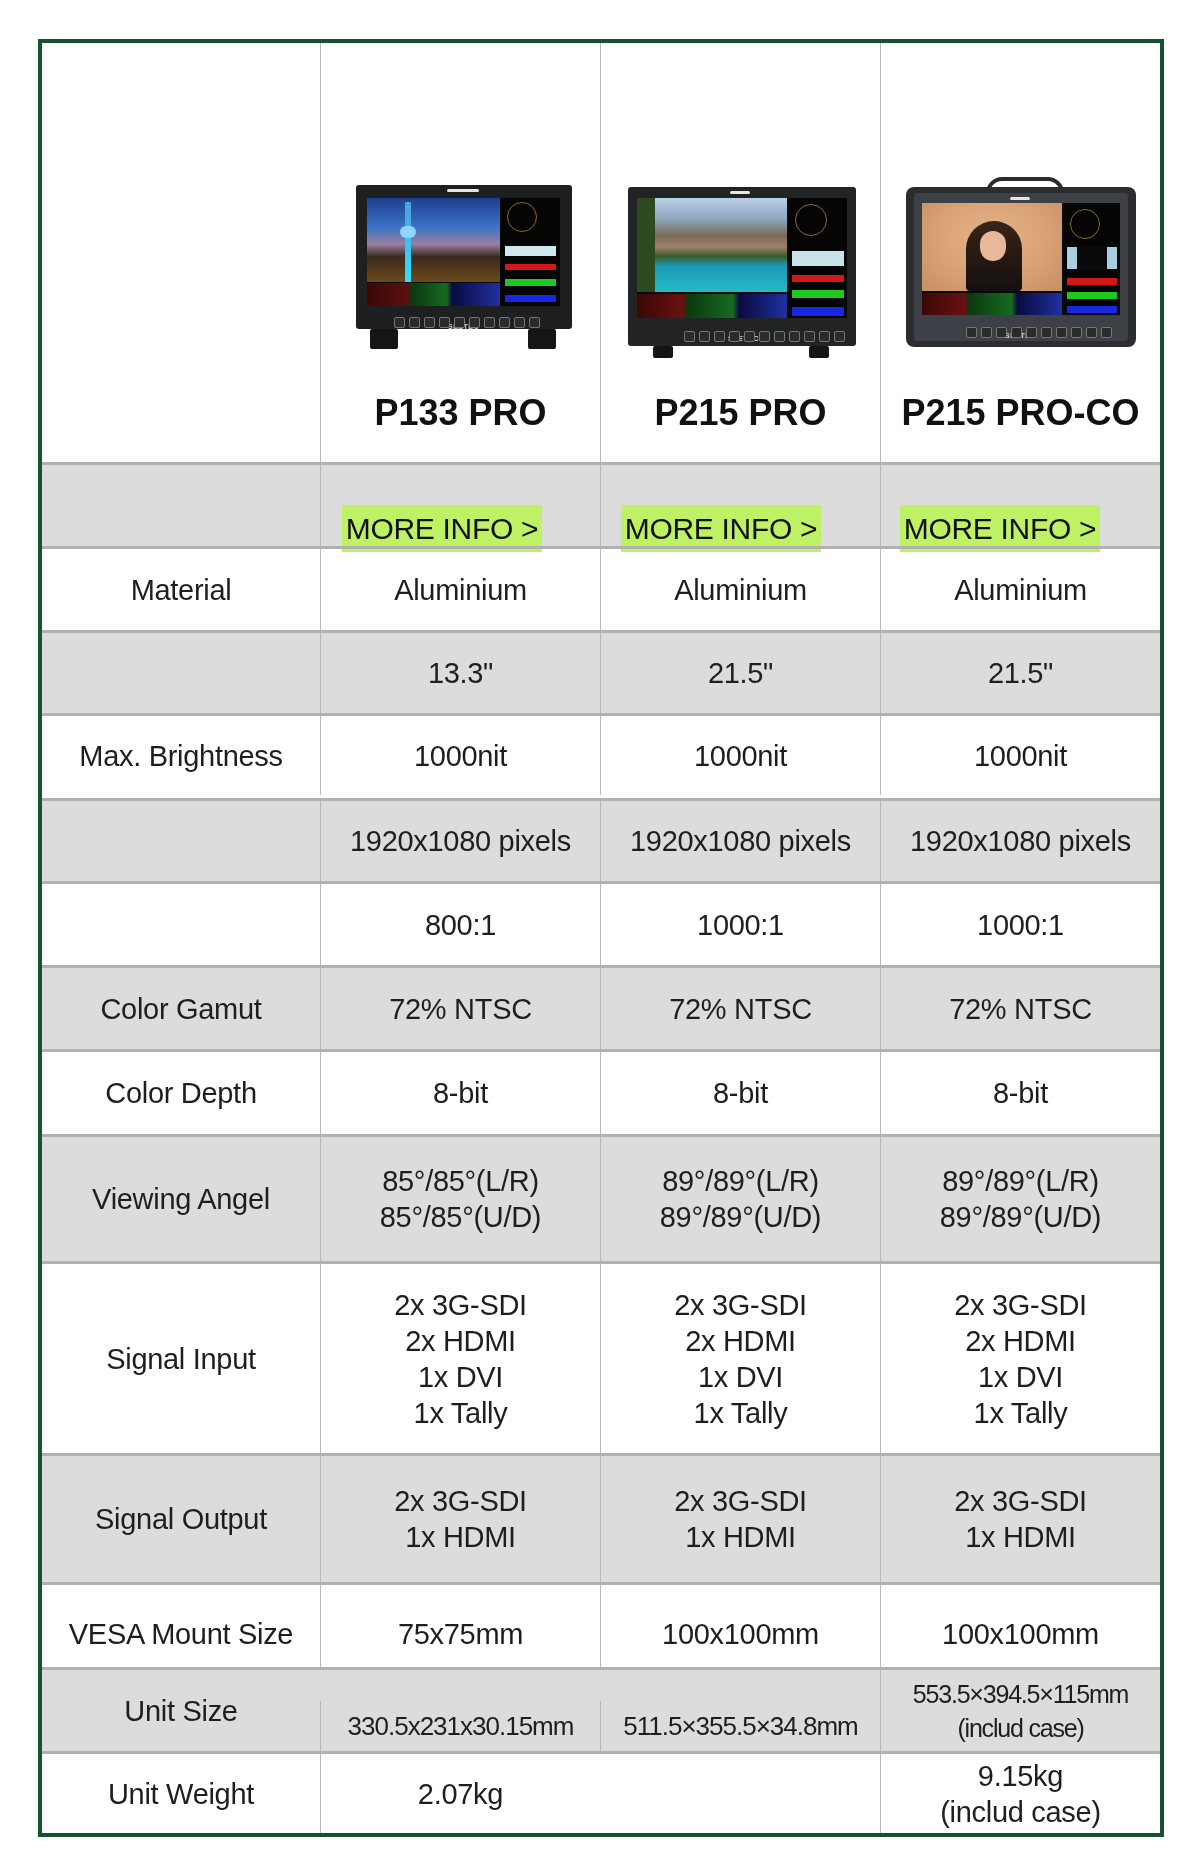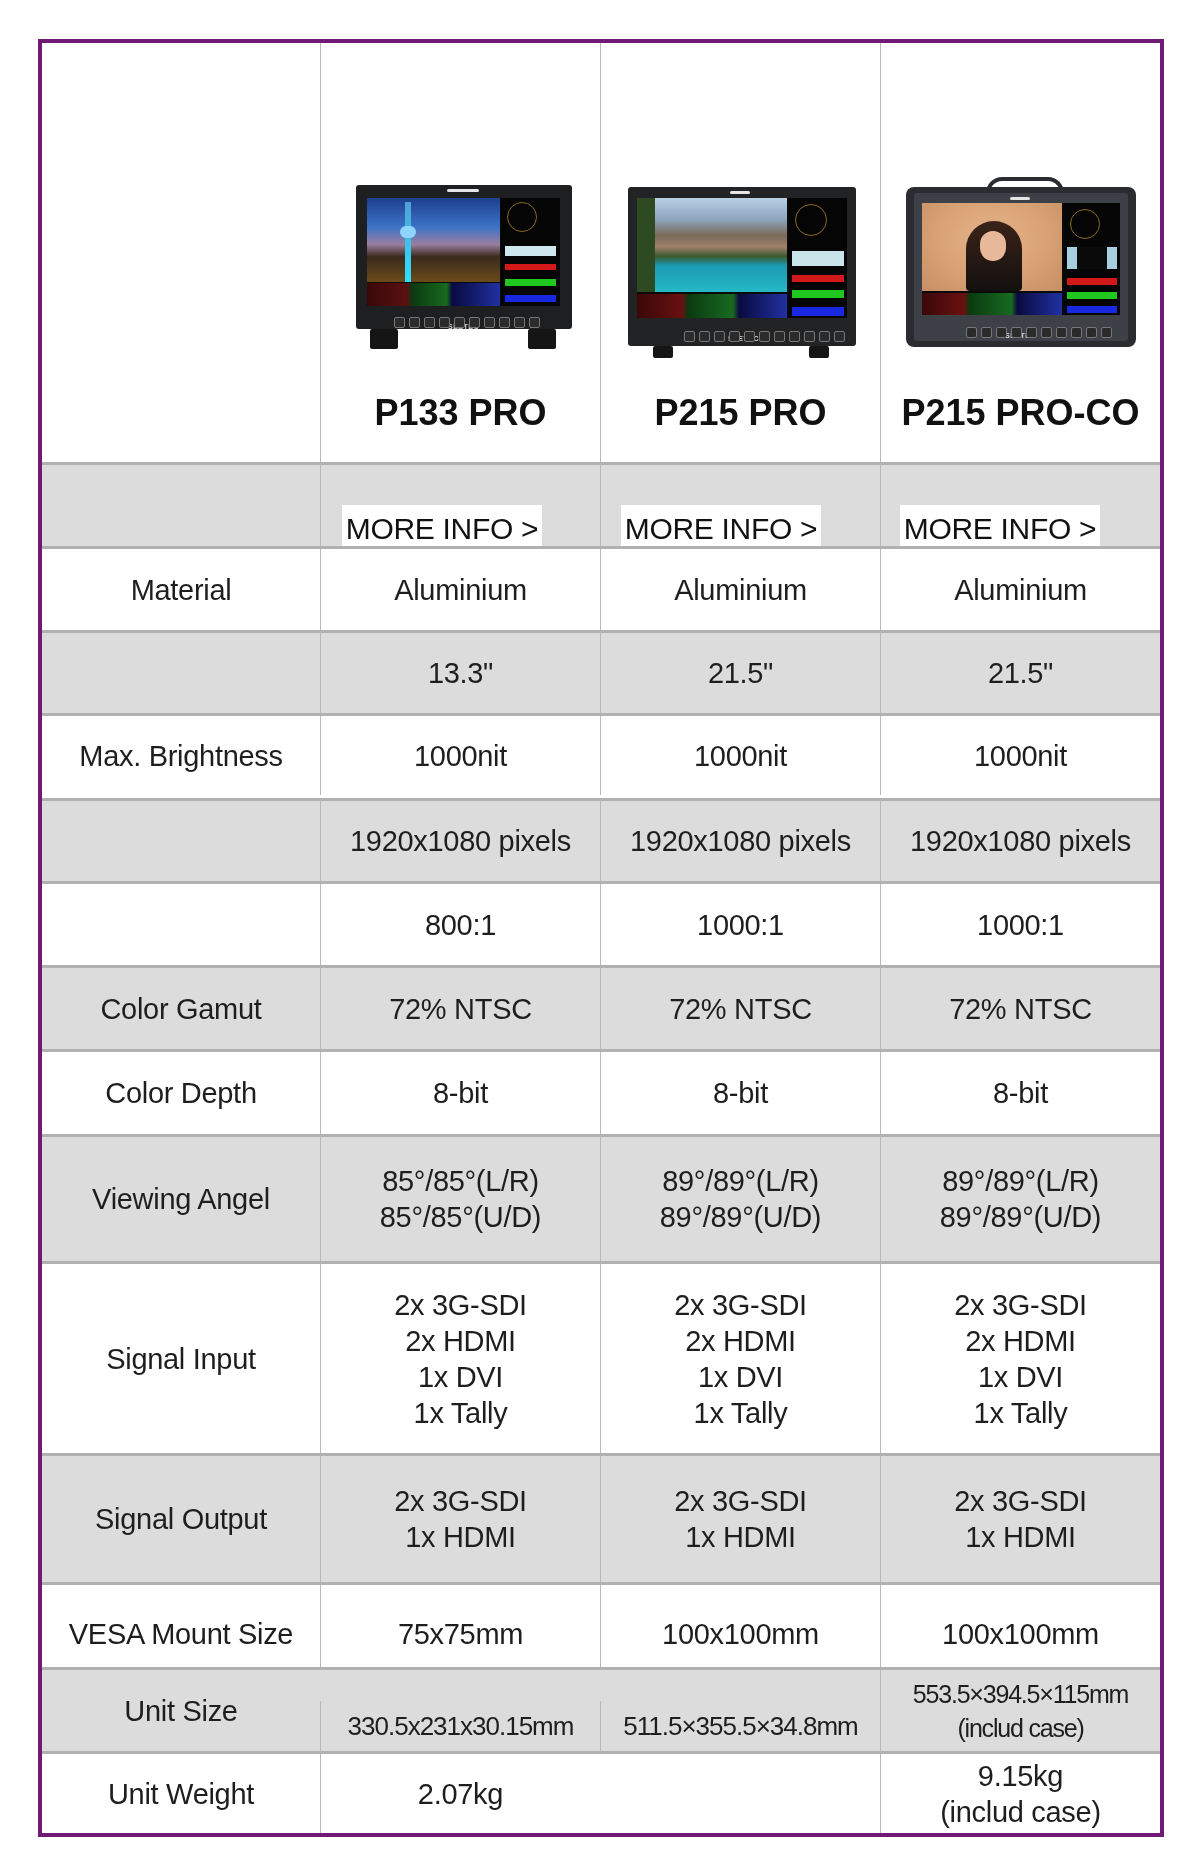--- a/index.html
+++ b/index.html
@@ -1,20 +1,20 @@
 <!DOCTYPE html>
 <html><head>
 <meta charset="utf-8">
 <style>
   html, body { margin: 0; padding: 0; background: #ffffff; }
   body { width: 1200px; height: 1876px; position: relative; overflow: hidden;
          font-family: "Liberation Sans", "DejaVu Sans", sans-serif; color: #1a1a1a; }
 
   .table { position: absolute; left: 38px; top: 39px; width: 1126px; height: 1798px;
-           box-sizing: border-box; border: 4px solid #701a75; background: #fff; }
+           box-sizing: border-box; border: 4px solid #14532d; background: #fff; }
 
   .row { position: absolute; left: 0; width: 1118px; box-sizing: border-box; }
   .row.alt { background: #dcdcdc; }
   .row.bordered { border-top: 3px solid #b1b1b1; }
 
   .cell { position: absolute; top: 0; bottom: 0; display: flex; align-items: center;
           justify-content: center; text-align: center; box-sizing: border-box;
           border-left: 1px solid #b8b8b8; font-size: 29px; font-weight: 300;
           line-height: 36px; color: #1e1e1e; letter-spacing: -0.3px; }
   .cell.first { border-left: none; }
@@ -23,21 +23,21 @@
   .c2 { left: 558px; width: 280px; }
   .c3 { left: 838px; width: 280px; }
 
   .multi { display: flex; flex-direction: column; align-items: center; }
   .small { font-size: 26px; line-height: 34px; letter-spacing: -1px; margin-top: 31px; }
   .xsmall { font-size: 25px; line-height: 34px; letter-spacing: -1.2px; }
 
   .product-name { position: absolute; left: 0; right: 0; top: 352px; text-align: center;
                   font-size: 36px; font-weight: 700; color: #111; letter-spacing: 0px; }
 
-  .more-btn { position: absolute; top: 40px; height: 47px; background: #ffffff;
+  .more-btn { position: absolute; top: 40px; height: 47px; background: #bef264;
               display: flex; align-items: center; justify-content: center;
               font-size: 30px; color: #111; font-weight: 400; cursor: pointer;
               letter-spacing: -0.3px; }
 
   
   .mon { position: absolute; }
   .bezel { position: absolute; background: #1e1f21; border-radius: 3px; }
   .screen { position: absolute; background: #0a0a0a; overflow: hidden; }
   .img { position: absolute; left: 0; top: 0; }
   .scope { position: absolute; background: #050505; }

